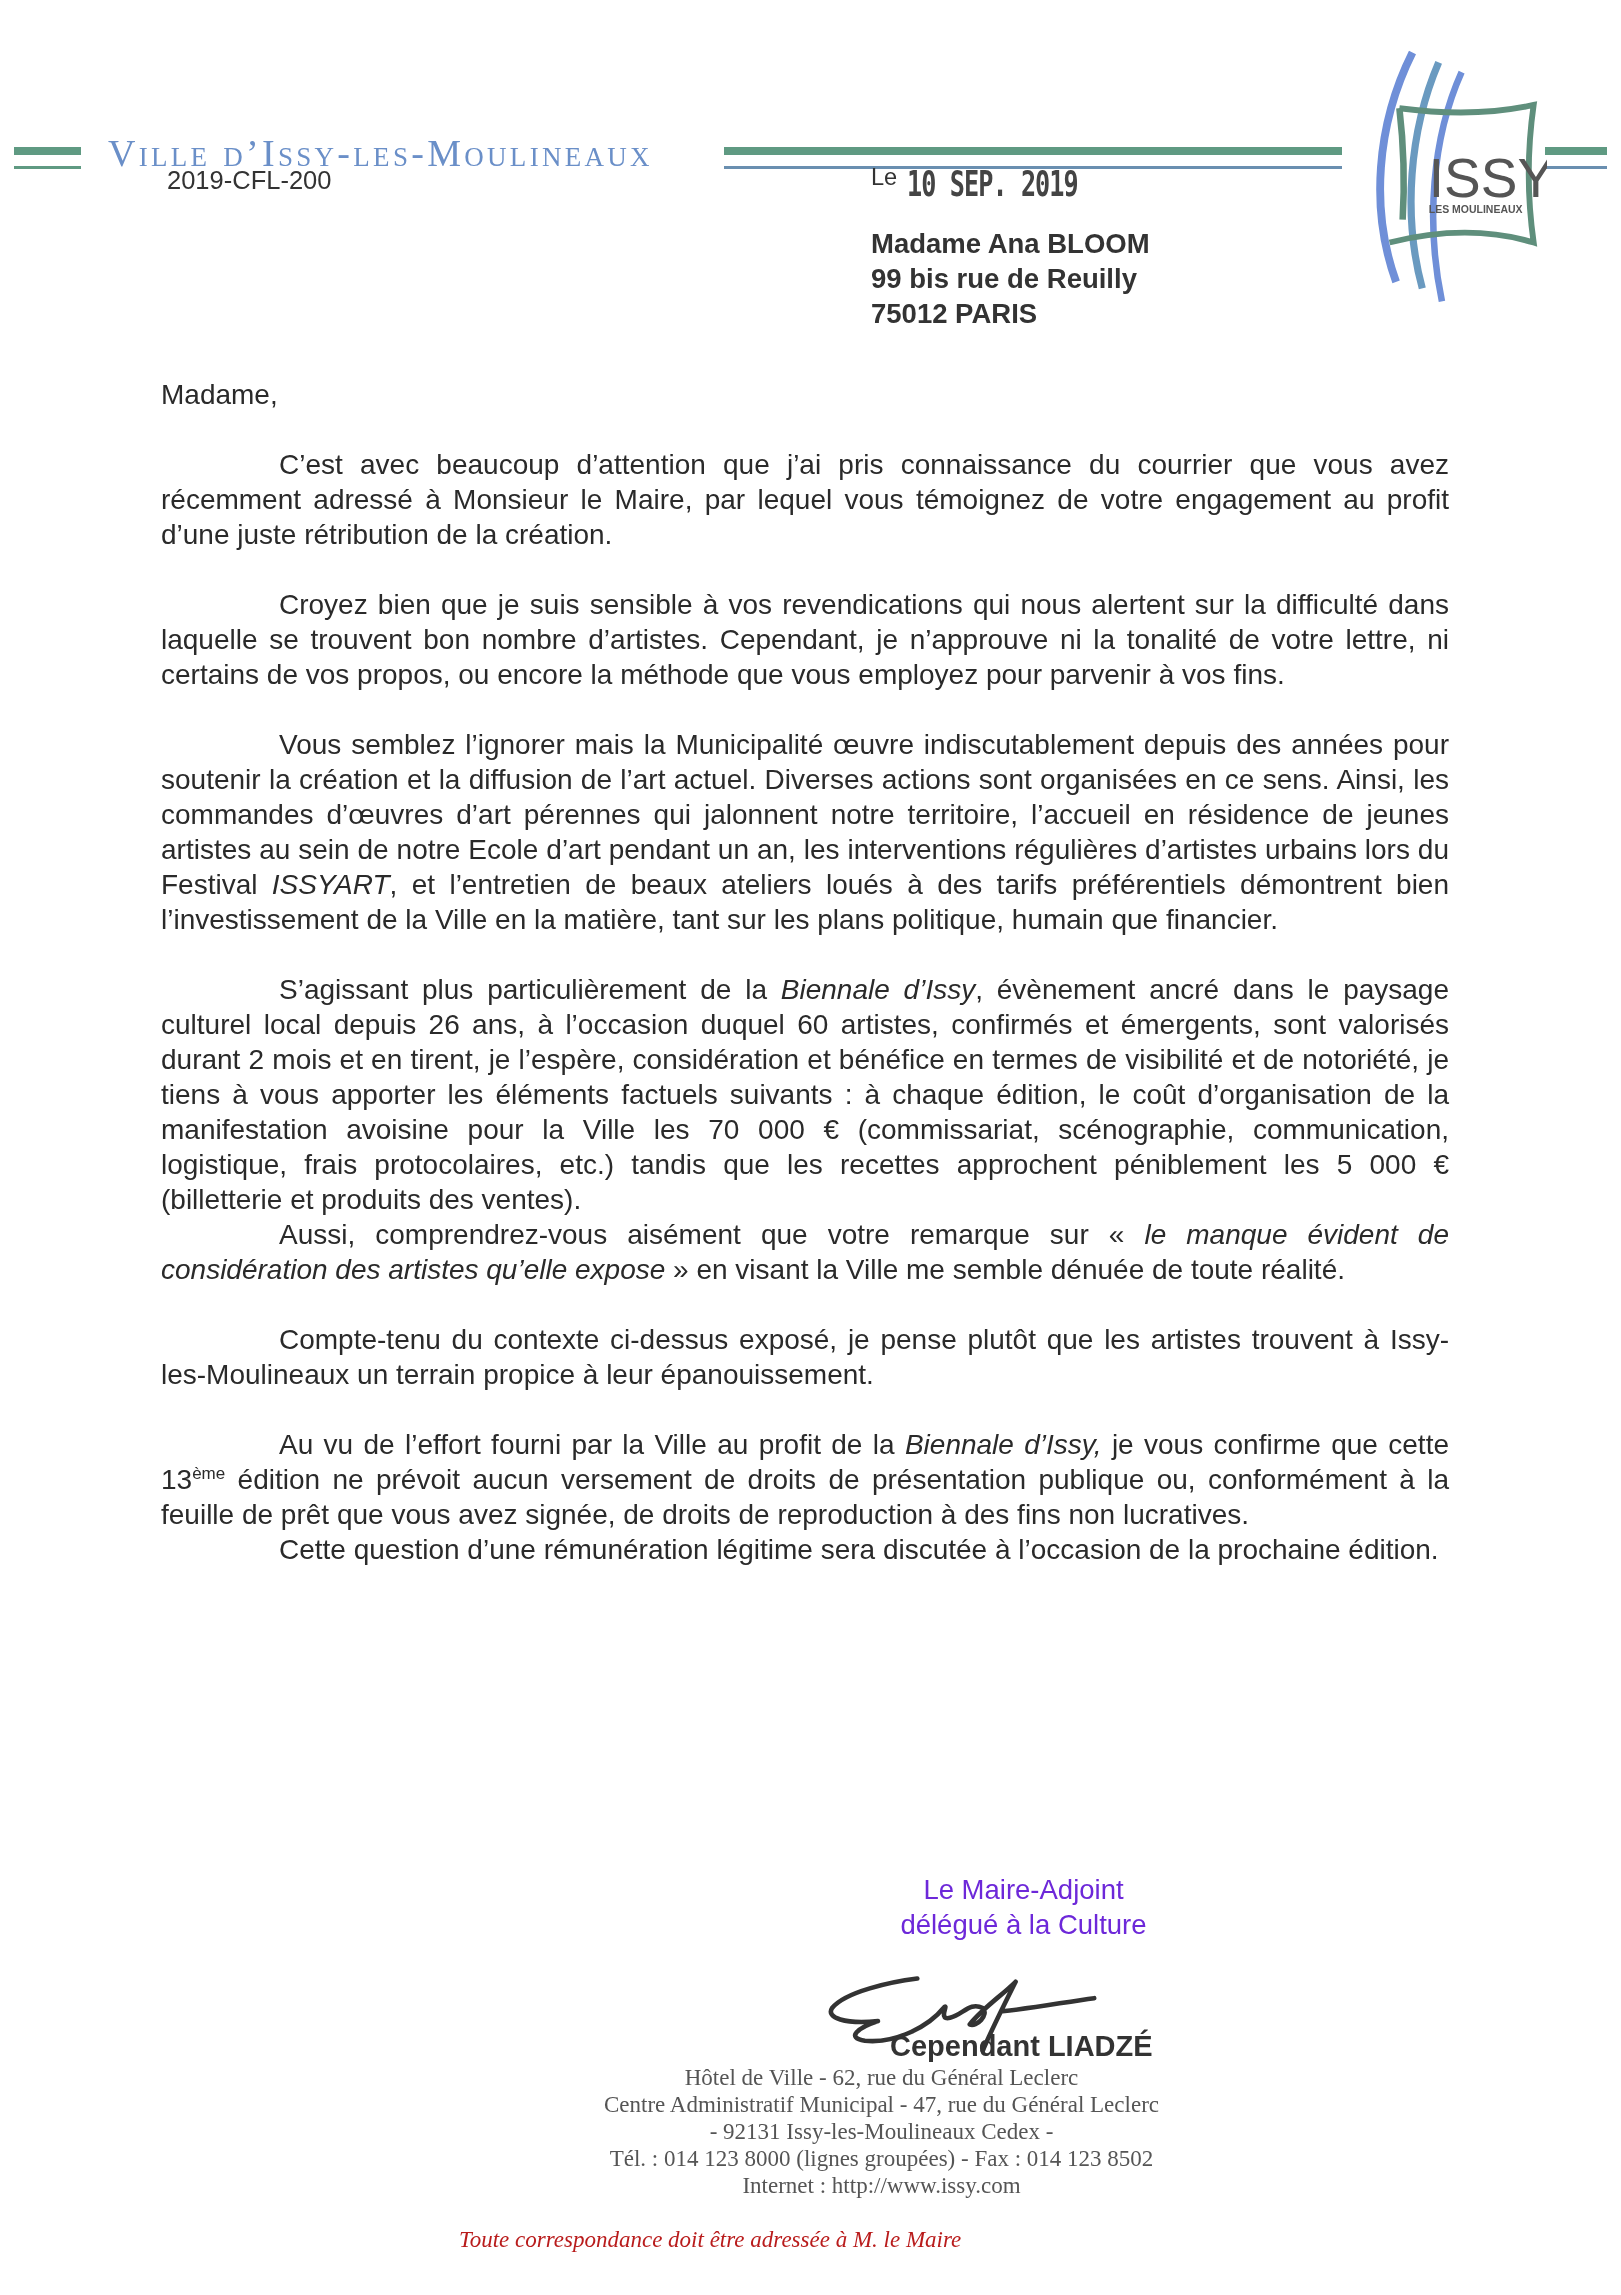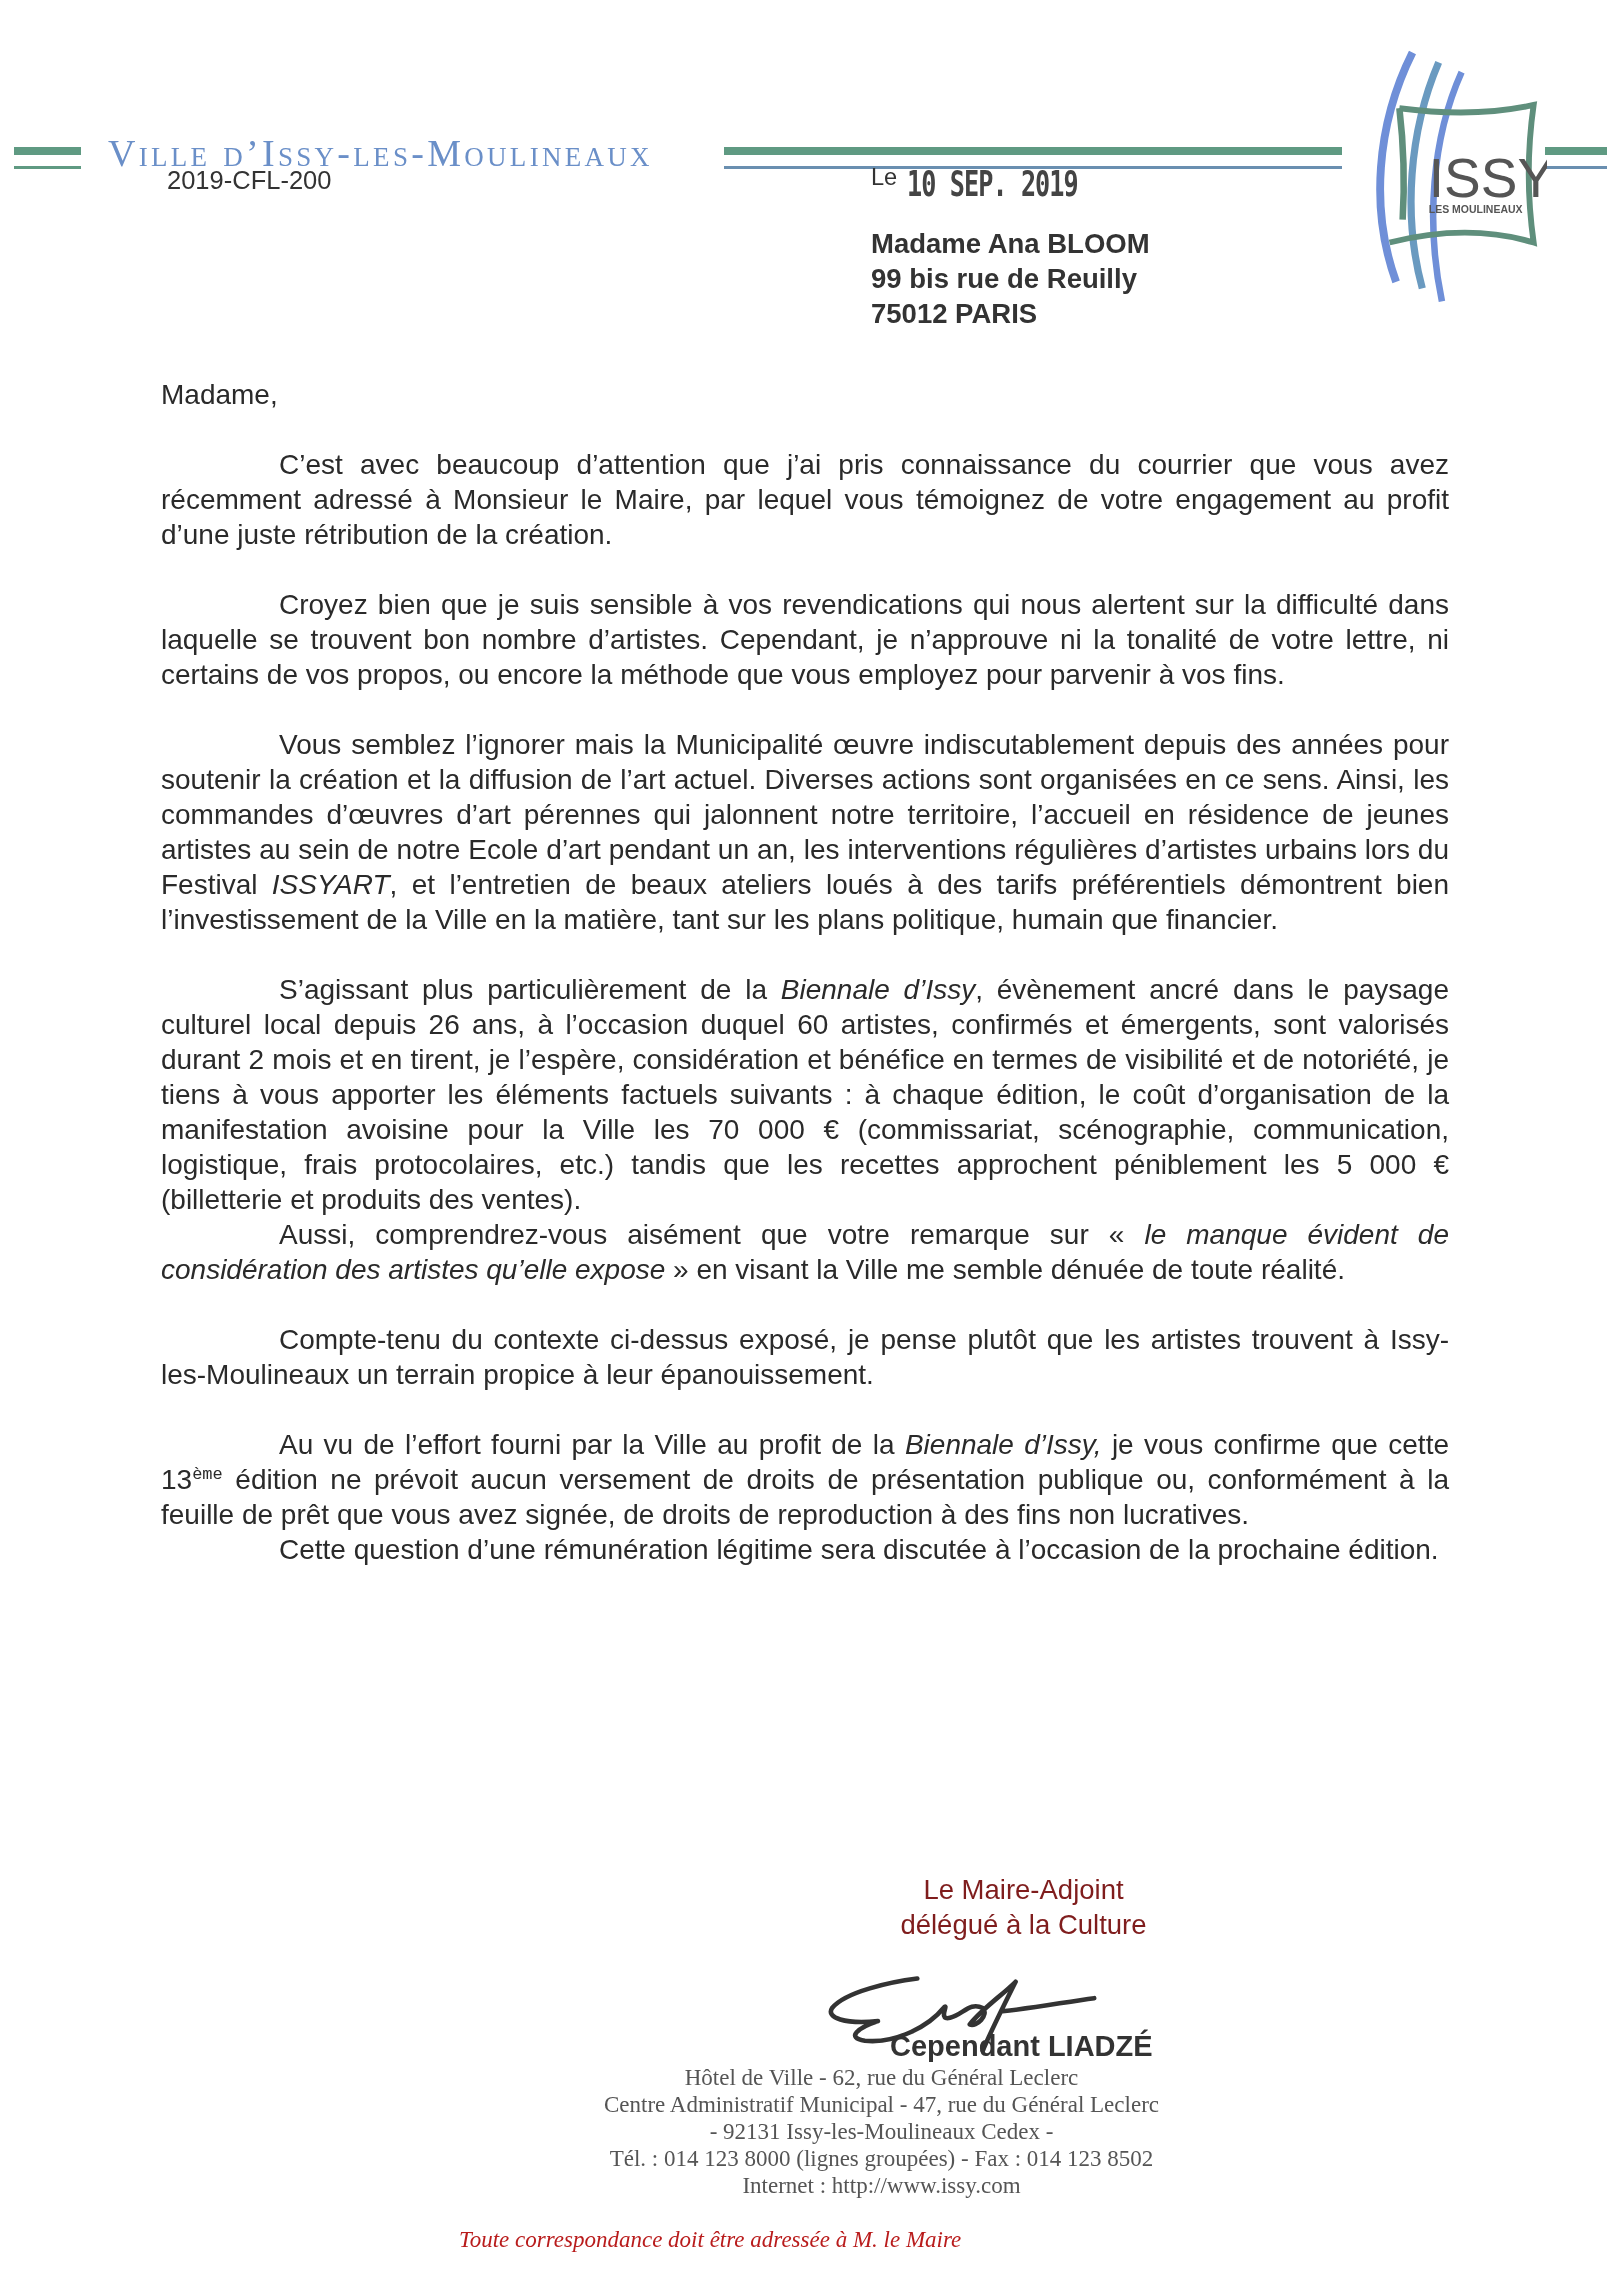--- a/index.html
+++ b/index.html
@@ -17,23 +17,23 @@
 
   #recipient { position:absolute; left:871px; top:226px; font-size:27.5px; font-weight:bold; color:#333; line-height:35px; }
 
   #logo { position:absolute; left:1350px; top:46px; width:197px; height:262px; }
 
   #letter-body { position:absolute; left:161px; top:377px; width:1288px; font-size:28px; line-height:35px; color:#2a2a2a; text-align:justify; }
   #salutation { margin:0 0 35px 0; text-align:left; }
   .para { margin:0 0 35px 0; text-indent:118px; }
   .para.tight { margin-bottom:0; }
   .para i { font-style:italic; }
-  sup { font-size:17px; line-height:0;font-family:Liberation Mono, monospace; }
+  sup { font-size:17px; line-height:0; }
 
-  #signature-block { position:absolute; left:873px; top:1872px; width:301px; font-size:27.5px; line-height:35px; text-align:center; color:#7f1d1d; }
+  #signature-block { position:absolute; left:873px; top:1872px; width:301px; font-size:27.5px; line-height:35px; text-align:center; color:#6d28d9; }
   #sig-svg { position:absolute; left:819px; top:1962px; width:308px; height:92px; }
   #signer-name { position:absolute; left:890px; top:2030px; font-size:29px; font-weight:bold; color:#333; white-space:nowrap; }
 
   #footer { position:absolute; left:459px; top:2064px; width:845px; text-align:center; font-family:"Liberation Serif", serif; font-size:23px; line-height:27px; color:#555; }
   #footer-note { position:absolute; left:459px; top:2227px; width:845px; font-family:"Liberation Serif", serif; font-style:italic; font-size:23px; color:#b91c1c; }
 </style>
 </head>
 <body>
 
 <div class="hbar bar-thick" style="left:14.4px; top:147px; width:67px;"></div>

